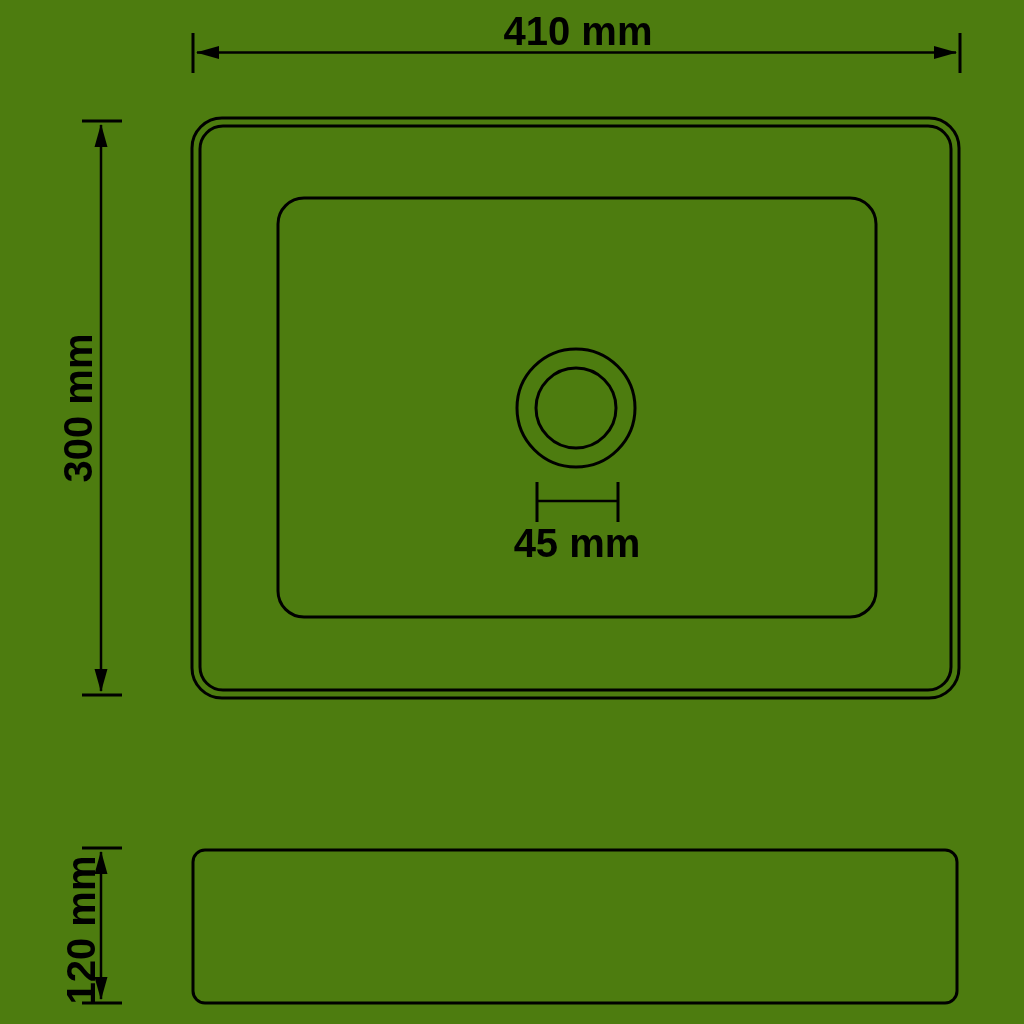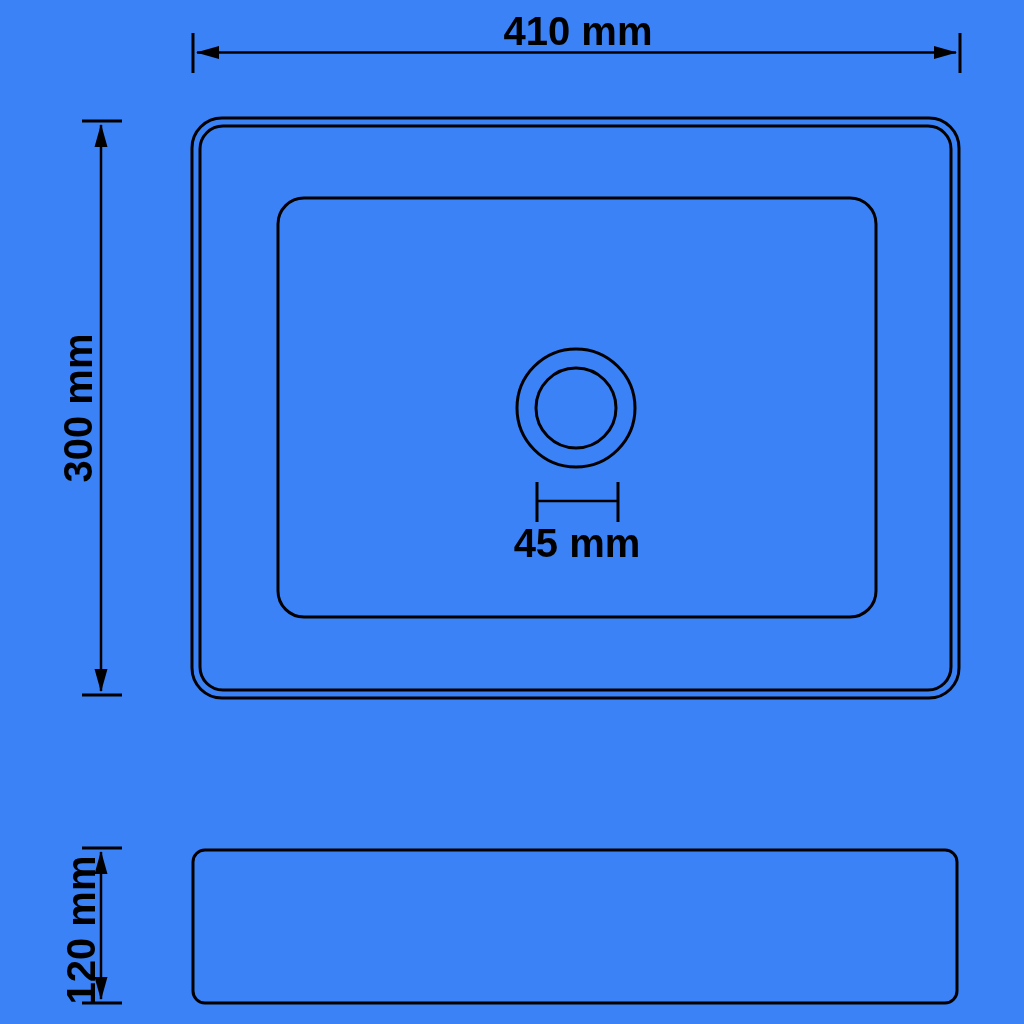--- a/index.html
+++ b/index.html
@@ -4,21 +4,21 @@
 <style>
   html, body {
     margin: 0;
     padding: 0;
     background: #ffffff;
   }
   .canvas {
     position: relative;
     width: 1024px;
     height: 1024px;
-    background: #3b82f6;
+    background: #4d7c0f;
     overflow: hidden;
   }
   svg { display: block; }
   .shape {
     fill: none;
     stroke: #000000;
     stroke-width: 3;
   }
   .dim-line {
     fill: none;

